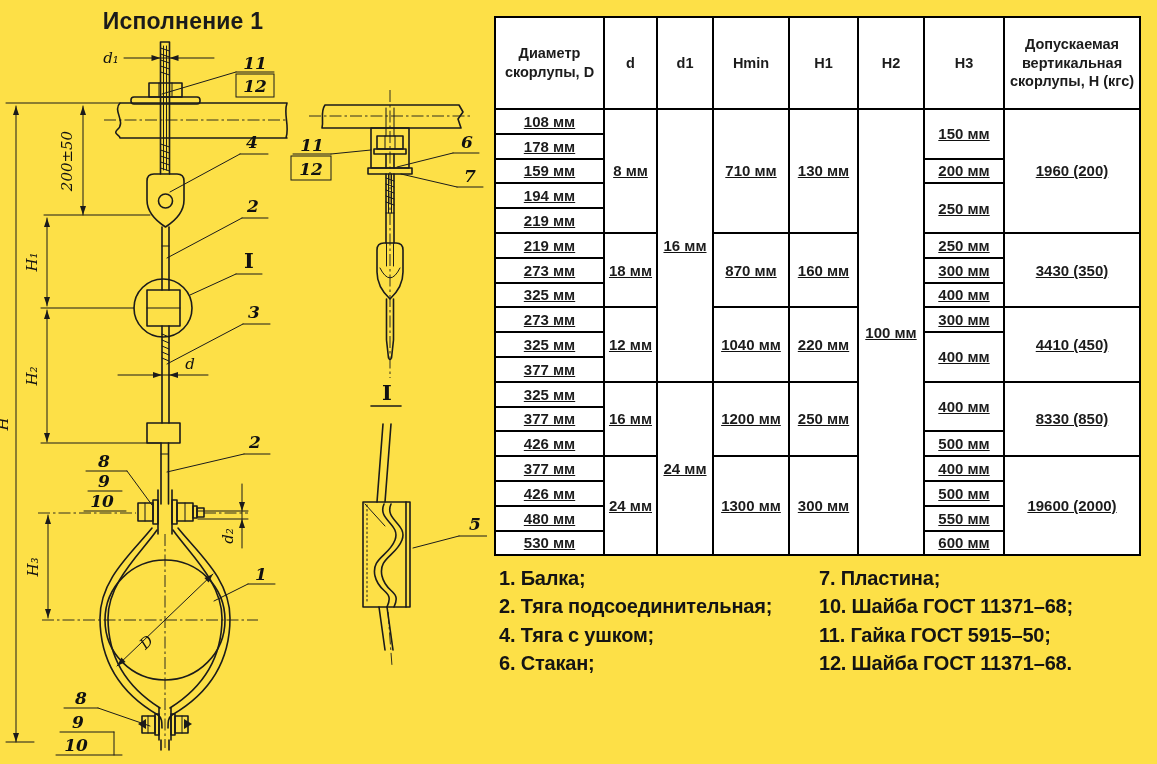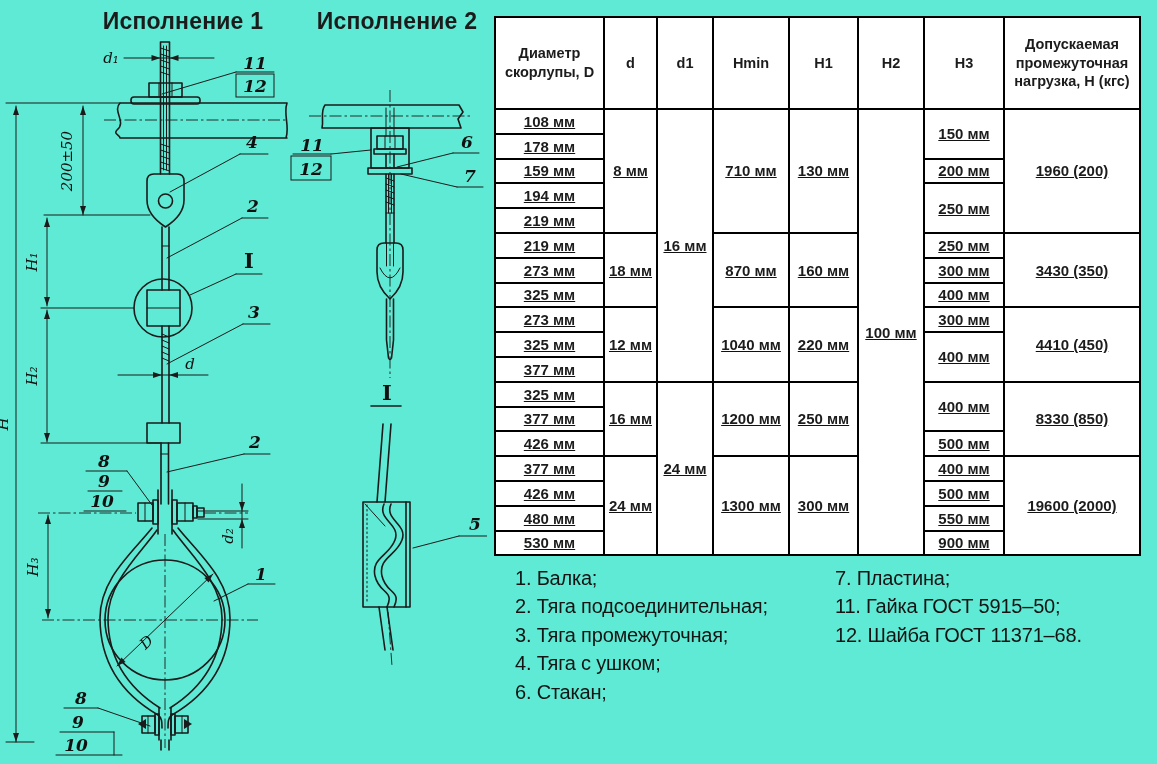--- a/index.html
+++ b/index.html
@@ -1,48 +1,47 @@
 <!DOCTYPE html>
 <html><head>
 <meta charset="utf-8">
 <style>
   html,body{margin:0;padding:0;background:#fff;}
-  .page{position:relative;width:1157px;height:764px;background:#5eead4;overflow:hidden;
+  .page{position:relative;width:1157px;height:764px;background:#fde047;overflow:hidden;
         font-family:"Liberation Sans",sans-serif;color:#111;}
   .dtitle{position:absolute;top:8px;font-size:23px;font-weight:bold;color:#1b1b1b;
           letter-spacing:0.2px;text-align:center;}
   
   .spec-table{position:absolute;left:494px;top:16px;border-collapse:collapse;table-layout:fixed;
               background:#fff;}
   .spec-table th,.spec-table td{border:2px solid #000;text-align:center;vertical-align:middle;
               padding:0 2px;font-weight:bold;color:#1c1c1c;}
   .spec-table th{font-size:14.5px;line-height:1.3;}
   .spec-table td{font-size:15px;}
   .spec-table thead tr{height:92px;}
   .spec-table tbody tr{height:24.8px;text-decoration:underline;}
   
-  .legend-col{position:absolute;top:564px;font-size:20px;font-weight:normal;color:#141414;
-              line-height:28.4px;letter-spacing:-0.2px;white-space:nowrap;margin-left:16px;}
+  .legend-col{position:absolute;top:564px;font-size:20px;font-weight:bold;color:#141414;
+              line-height:28.4px;letter-spacing:-0.2px;white-space:nowrap;}
   
   .drw{position:absolute;}
   .ln{stroke:#1b1b1b;stroke-width:1.6;fill:none;stroke-linecap:round;stroke-linejoin:round;}
   .thin{stroke:#1b1b1b;stroke-width:1;fill:none;stroke-linecap:round;}
   .chain{stroke:#1b1b1b;stroke-width:0.9;fill:none;stroke-dasharray:12 3 2.5 3;}
   .arr{fill:#1b1b1b;stroke:none;}
   .num{font:italic bold 17px "DejaVu Serif",serif;fill:#111;}
   .dim{font:italic 15px "DejaVu Serif",serif;fill:#111;}
   .det{font:bold 21px "DejaVu Serif",serif;fill:#111;}
 </style>
 </head>
 <body>
 
 <div class="page">
 
   <div class="dtitle" style="left:88px;width:190px;">Исполнение 1</div>
-  <div class="dtitle" style="left:312px;width:170px;">Исполнение 2</div>
 
   <svg class="drw" style="left:0;top:34px;" width="292" height="730" viewBox="0 0 292 730">
 
     <g>
       <line class="thin" x1="6" y1="69" x2="120" y2="69"></line>
       <path class="ln" d="M120,69 H287 M120,104 H287 M287,69 C283,80 290,92 286,104
                           M120,69 C112,77 127,88 117,96 C113,100 120,101 120,104"></path>
       <line class="chain" x1="104" y1="86" x2="286" y2="86"></line>
     </g>
 
@@ -349,21 +348,21 @@
     </colgroup>
     <thead>
       <tr>
         <th>Диаметр скорлупы, D</th>
         <th>d</th>
         <th>d1</th>
         <th>Hmin</th>
         <th>H1</th>
         <th>H2</th>
         <th>H3</th>
-        <th>Допускаемая промежуточная нагрузка, Н (кгс)</th>
+        <th>Допускаемая вертикальная скорлупы, Н (кгс)</th>
       </tr>
     </thead>
     <tbody>
       <tr>
         <td>108 мм</td>
         <td rowspan="5">8 мм</td>
         <td rowspan="11">16 мм</td>
         <td rowspan="5">710 мм</td>
         <td rowspan="5">130 мм</td>
         <td rowspan="18">100 мм</td>
@@ -442,31 +441,31 @@
       <tr>
         <td>426 мм</td>
         <td>500 мм</td>
       </tr>
       <tr>
         <td>480 мм</td>
         <td>550 мм</td>
       </tr>
       <tr>
         <td>530 мм</td>
-        <td>900 мм</td>
+        <td>600 мм</td>
       </tr>
     </tbody>
   </table>
 
   <div class="legend-col" style="left:499px;">
     <div>1. Балка;</div>
     <div>2. Тяга подсоединительная;</div>
-    <div>3. Тяга промежуточная;</div>
     <div>4. Тяга с ушком;</div>
     <div>6. Стакан;</div>
   </div>
   <div class="legend-col" style="left:819px;">
     <div>7. Пластина;</div>
+    <div>10. Шайба ГОСТ 11371–68;</div>
     <div>11. Гайка ГОСТ 5915–50;</div>
     <div>12. Шайба ГОСТ 11371–68.</div>
   </div>
 
 </div>
 
 </body></html>

